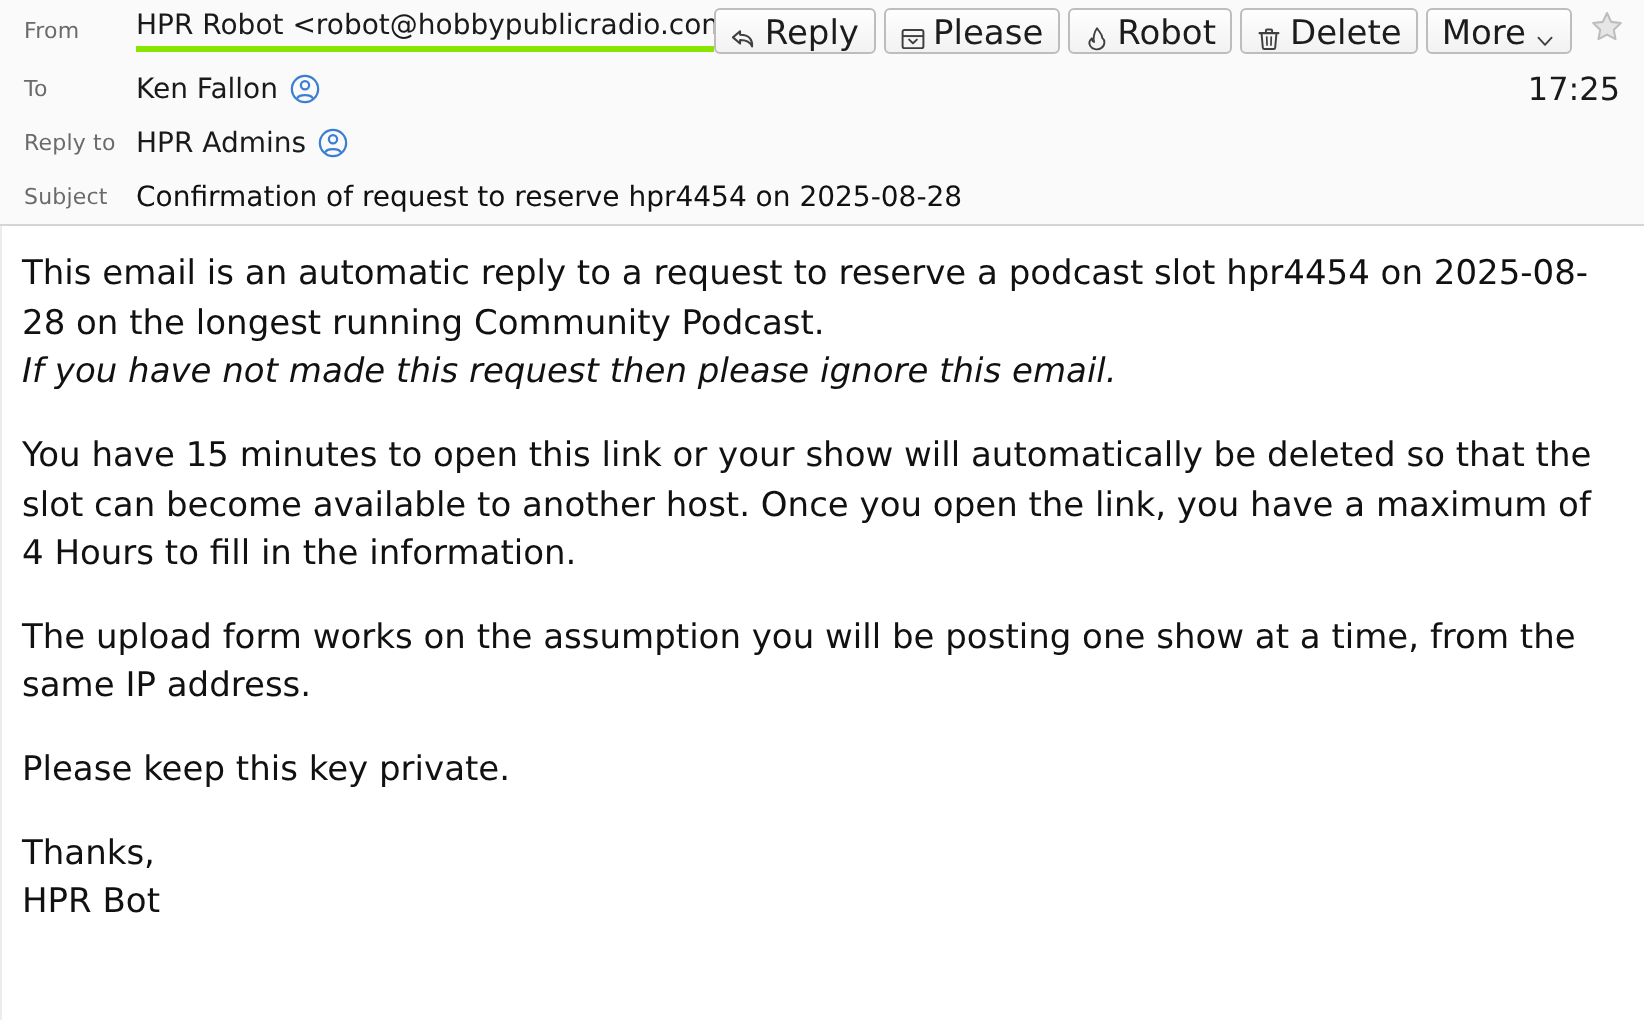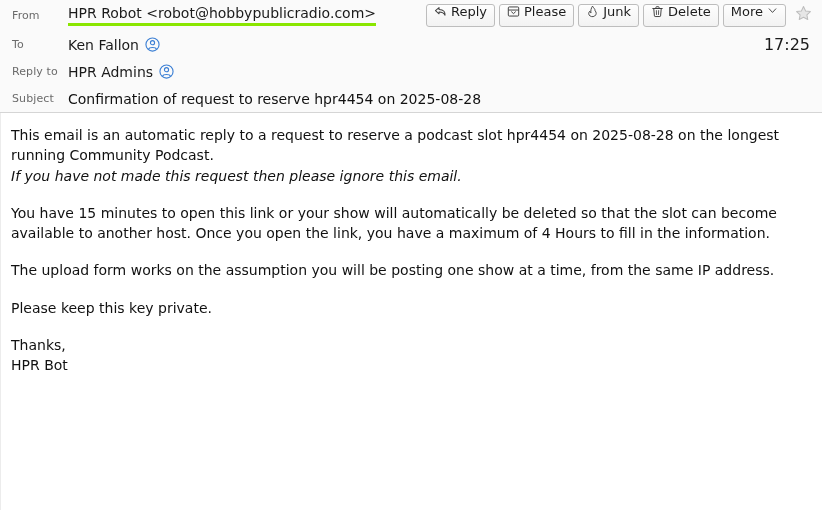--- a/index.html
+++ b/index.html
@@ -95,28 +95,28 @@
   .toolbar {
     display: flex;
     align-items: center;
     gap: 4px;
     flex: 0 0 auto;
     padding-right: 2px;
   }
 
   .tb-btn {
     display: inline-flex;
-    align-items: flex-start;
+    align-items: flex-end;
     gap: 4px;
     height: 23px;
     padding: 0 7px;
     background: linear-gradient(to bottom, #fefefe, #f2f2f2);
     border: 1px solid #bdbdbd;
     border-radius: 3px;
-    font-size: 13px;
+    font-size: 17px;
     color: #1c1c1c;
     cursor: default;
     white-space: nowrap;
     line-height: 1;
   }
   .tb-btn .ico { display: inline-flex; align-items: center; }
   .tb-btn .ico svg { display: block; }
 
   .star-btn {
     width: 22px;
@@ -124,21 +124,21 @@
     display: inline-flex;
     align-items: center;
     justify-content: center;
     margin-left: 2px;
   }
 
   
   .msg-body {
     flex: 1 1 auto;
     padding: 12px 14px 8px 10px;
-    font-size: 14px;
+    font-size: 17px;
     line-height: 1.45;
     color: #111111;
     overflow: hidden;
     border-left: 1px solid #ececec;
   }
 
   .msg-body p {
     margin: 0 0 17px 0;
   }
   .msg-body p.tight { margin-bottom: 0; }
@@ -192,21 +192,21 @@
           </span>
           <span>Please</span>
         </div>
 
         <div class="tb-btn">
           <span class="ico">
             <svg width="13" height="13" viewBox="0 0 16 16" aria-hidden="true">
               <path d="M8 1.4 C9.6 4 11.2 4.8 11.2 7.2 C13 8.6 13.2 12 10.6 13.6 C8.4 15 5 14.4 3.8 12.2 C2.8 10.3 3.6 8.6 4.8 7.6 C4.9 9 5.6 9.6 6.2 9.8 C5.4 7.4 6.4 3.6 8 1.4 Z" fill="none" stroke="#3f3f3f" stroke-width="1.15" stroke-linejoin="round"></path>
             </svg>
           </span>
-          <span>Junk</span>
+          <span>Robot</span>
         </div>
 
         <div class="tb-btn">
           <span class="ico">
             <svg width="13" height="13" viewBox="0 0 16 16" aria-hidden="true">
               <path d="M3.4 4.4 L4.2 13.4 C4.25 13.9 4.6 14.2 5.1 14.2 L10.9 14.2 C11.4 14.2 11.75 13.9 11.8 13.4 L12.6 4.4" fill="none" stroke="#3f3f3f" stroke-width="1.2" stroke-linejoin="round"></path>
               <line x1="2.2" y1="4.4" x2="13.8" y2="4.4" stroke="#3f3f3f" stroke-width="1.3" stroke-linecap="round"></line>
               <path d="M6.1 4.4 L6.1 2.8 C6.1 2.4 6.4 2.1 6.8 2.1 L9.2 2.1 C9.6 2.1 9.9 2.4 9.9 2.8 L9.9 4.4" fill="none" stroke="#3f3f3f" stroke-width="1.2" stroke-linejoin="round"></path>
               <line x1="6.6" y1="6.4" x2="6.8" y2="12.2" stroke="#3f3f3f" stroke-width="1.05"></line>
               <line x1="9.4" y1="6.4" x2="9.2" y2="12.2" stroke="#3f3f3f" stroke-width="1.05"></line>

